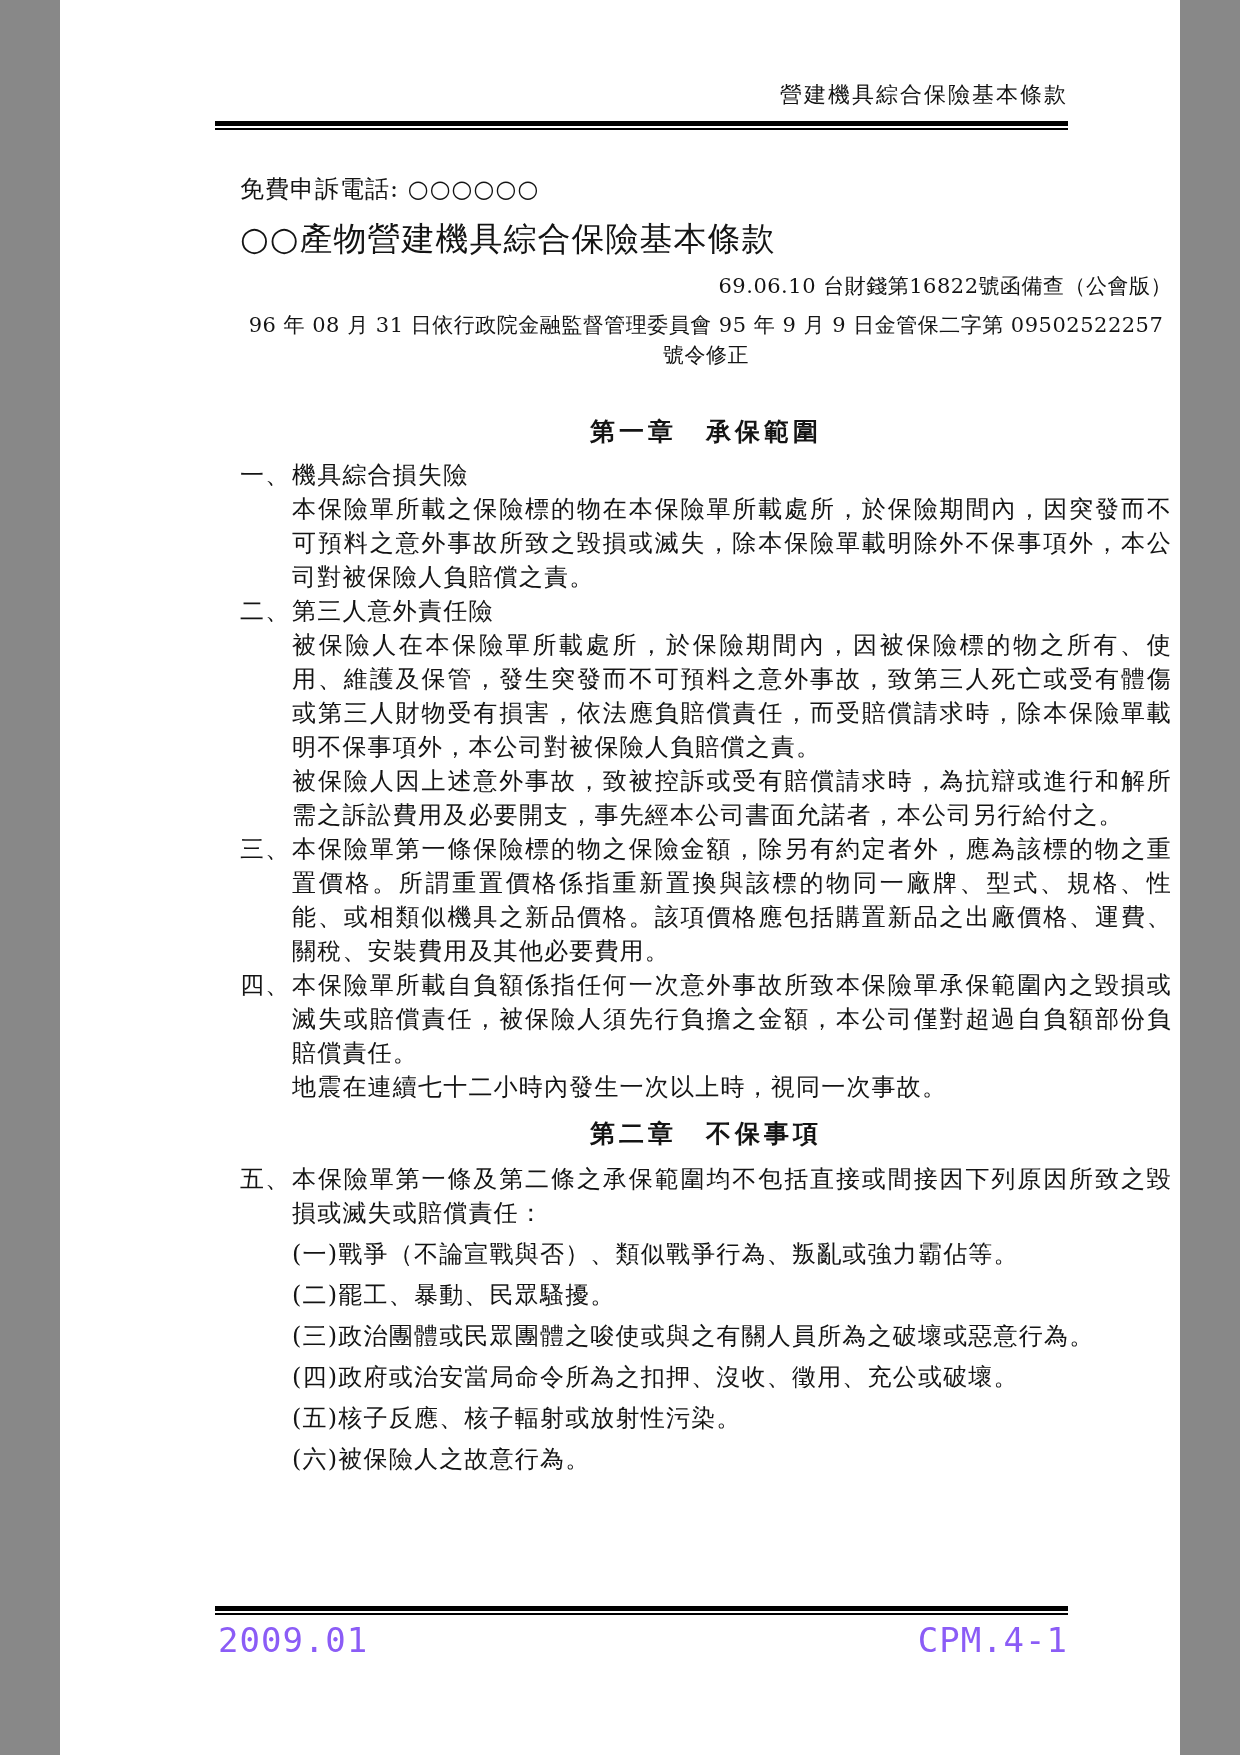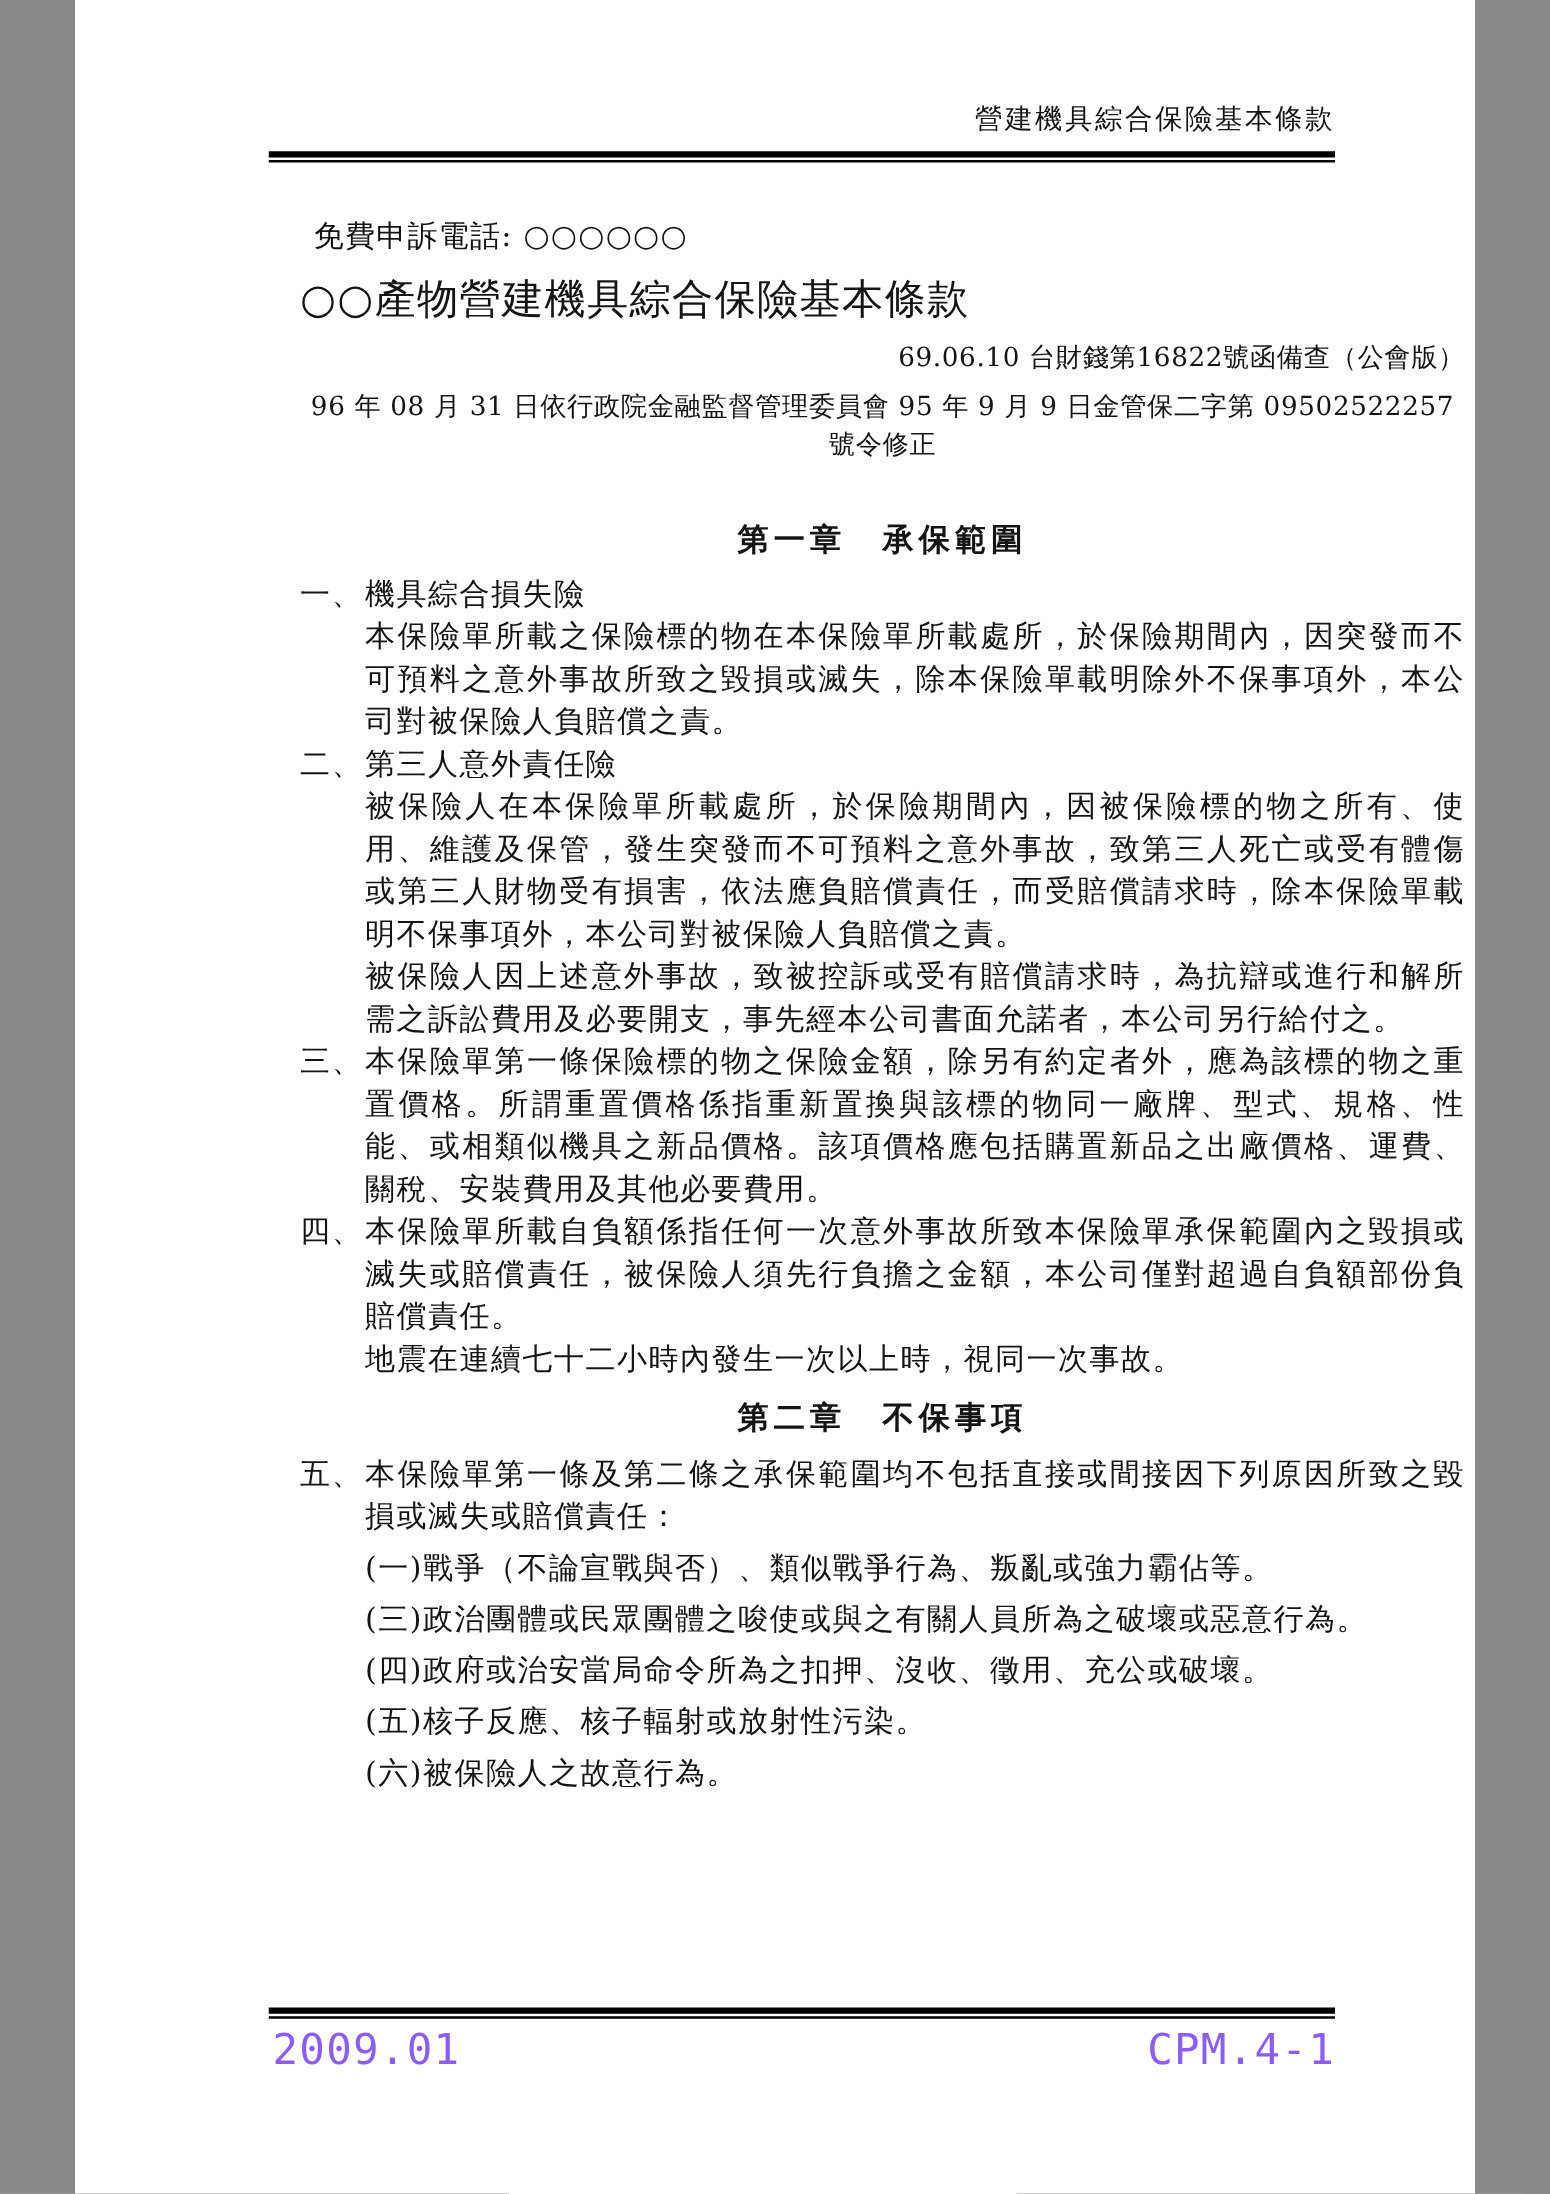--- a/index.html
+++ b/index.html
@@ -21,21 +21,21 @@
   .rule-double .thick { height:5px; background:#000; }
   .rule-double .thin  { height:2px; background:#000; margin-top:2px; }
   #header-rule { top:121px; }
   #footer-rule { top:1606px; }
 
   
   .doc {
     position:absolute; top:174px; left:180px; width:932px;
     font-size:24px; line-height:34px; letter-spacing:1.2px;
   }
-  .phone { line-height:30px; letter-spacing:1px;margin-left:11px; }
+  .phone { line-height:30px; letter-spacing:1px; }
   .title {
     margin:12px 0 0; font-size:33px; font-weight:normal;
     line-height:46px; letter-spacing:1px;
   }
   .approval { margin-top:10px; line-height:28px; font-size:21px; text-align:right; letter-spacing:0.5px; }
   .amendment { margin-top:10px; line-height:30px; font-size:21px; text-align:center; letter-spacing:0.5px; }
   .chapter {
     margin:44px 0 0; font-size:25px; font-weight:bold;
     line-height:36px; text-align:center; letter-spacing:4px;
   }
@@ -112,20 +112,21 @@
     </div>
 
     <h2 class="chapter second">第二章　不保事項</h2>
 
     <div class="clause after-chapter2">
       <div class="crow">
         <span class="clabel">五、</span>
         <p class="cbody">本保險單第一條及第二條之承保範圍均不包括直接或間接因下列原因所致之毀損或滅失或賠償責任：</p>
       </div>
       <div class="sub">(一)戰爭（不論宣戰與否）、類似戰爭行為、叛亂或強力霸佔等。</div>
+      <div class="sub">(二)罷工、暴動、民眾騷擾。</div>
       <div class="sub">(三)政治團體或民眾團體之唆使或與之有關人員所為之破壞或惡意行為。</div>
       <div class="sub">(四)政府或治安當局命令所為之扣押、沒收、徵用、充公或破壞。</div>
       <div class="sub">(五)核子反應、核子輻射或放射性污染。</div>
       <div class="sub">(六)被保險人之故意行為。</div>
     </div>
 
   </div>
 
   <div class="rule-double" id="footer-rule">
     <div class="thick"></div>

